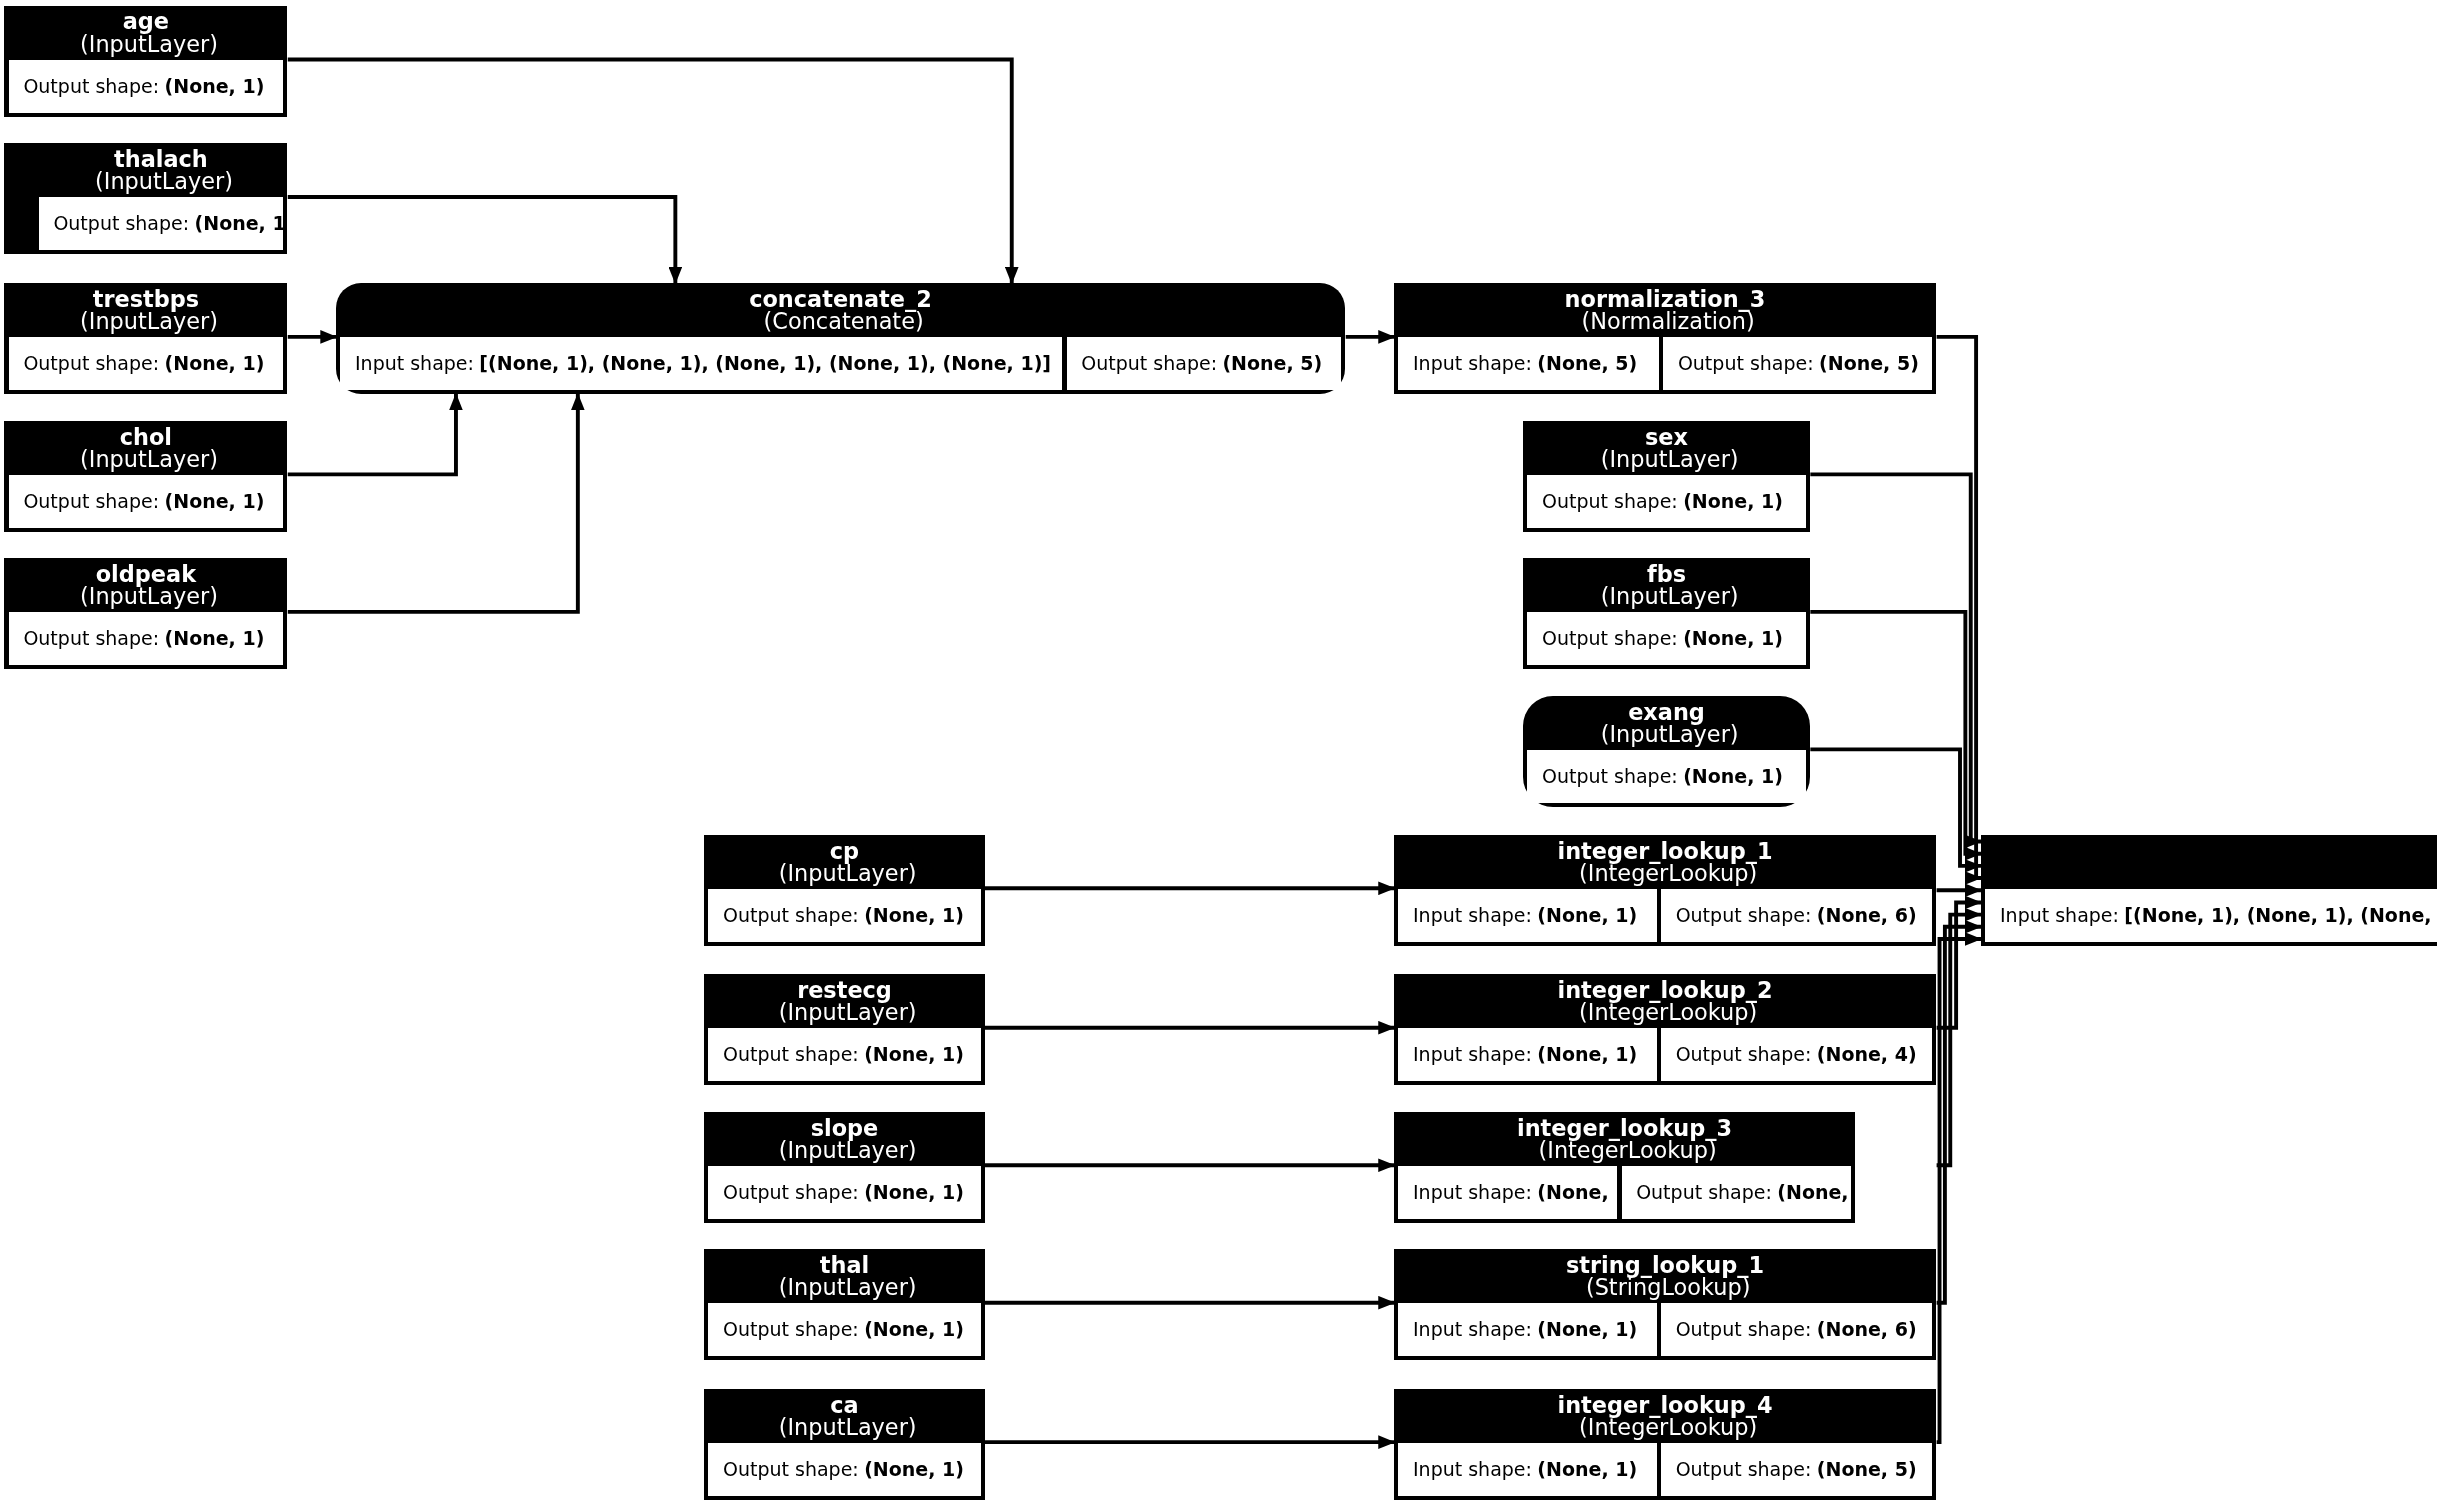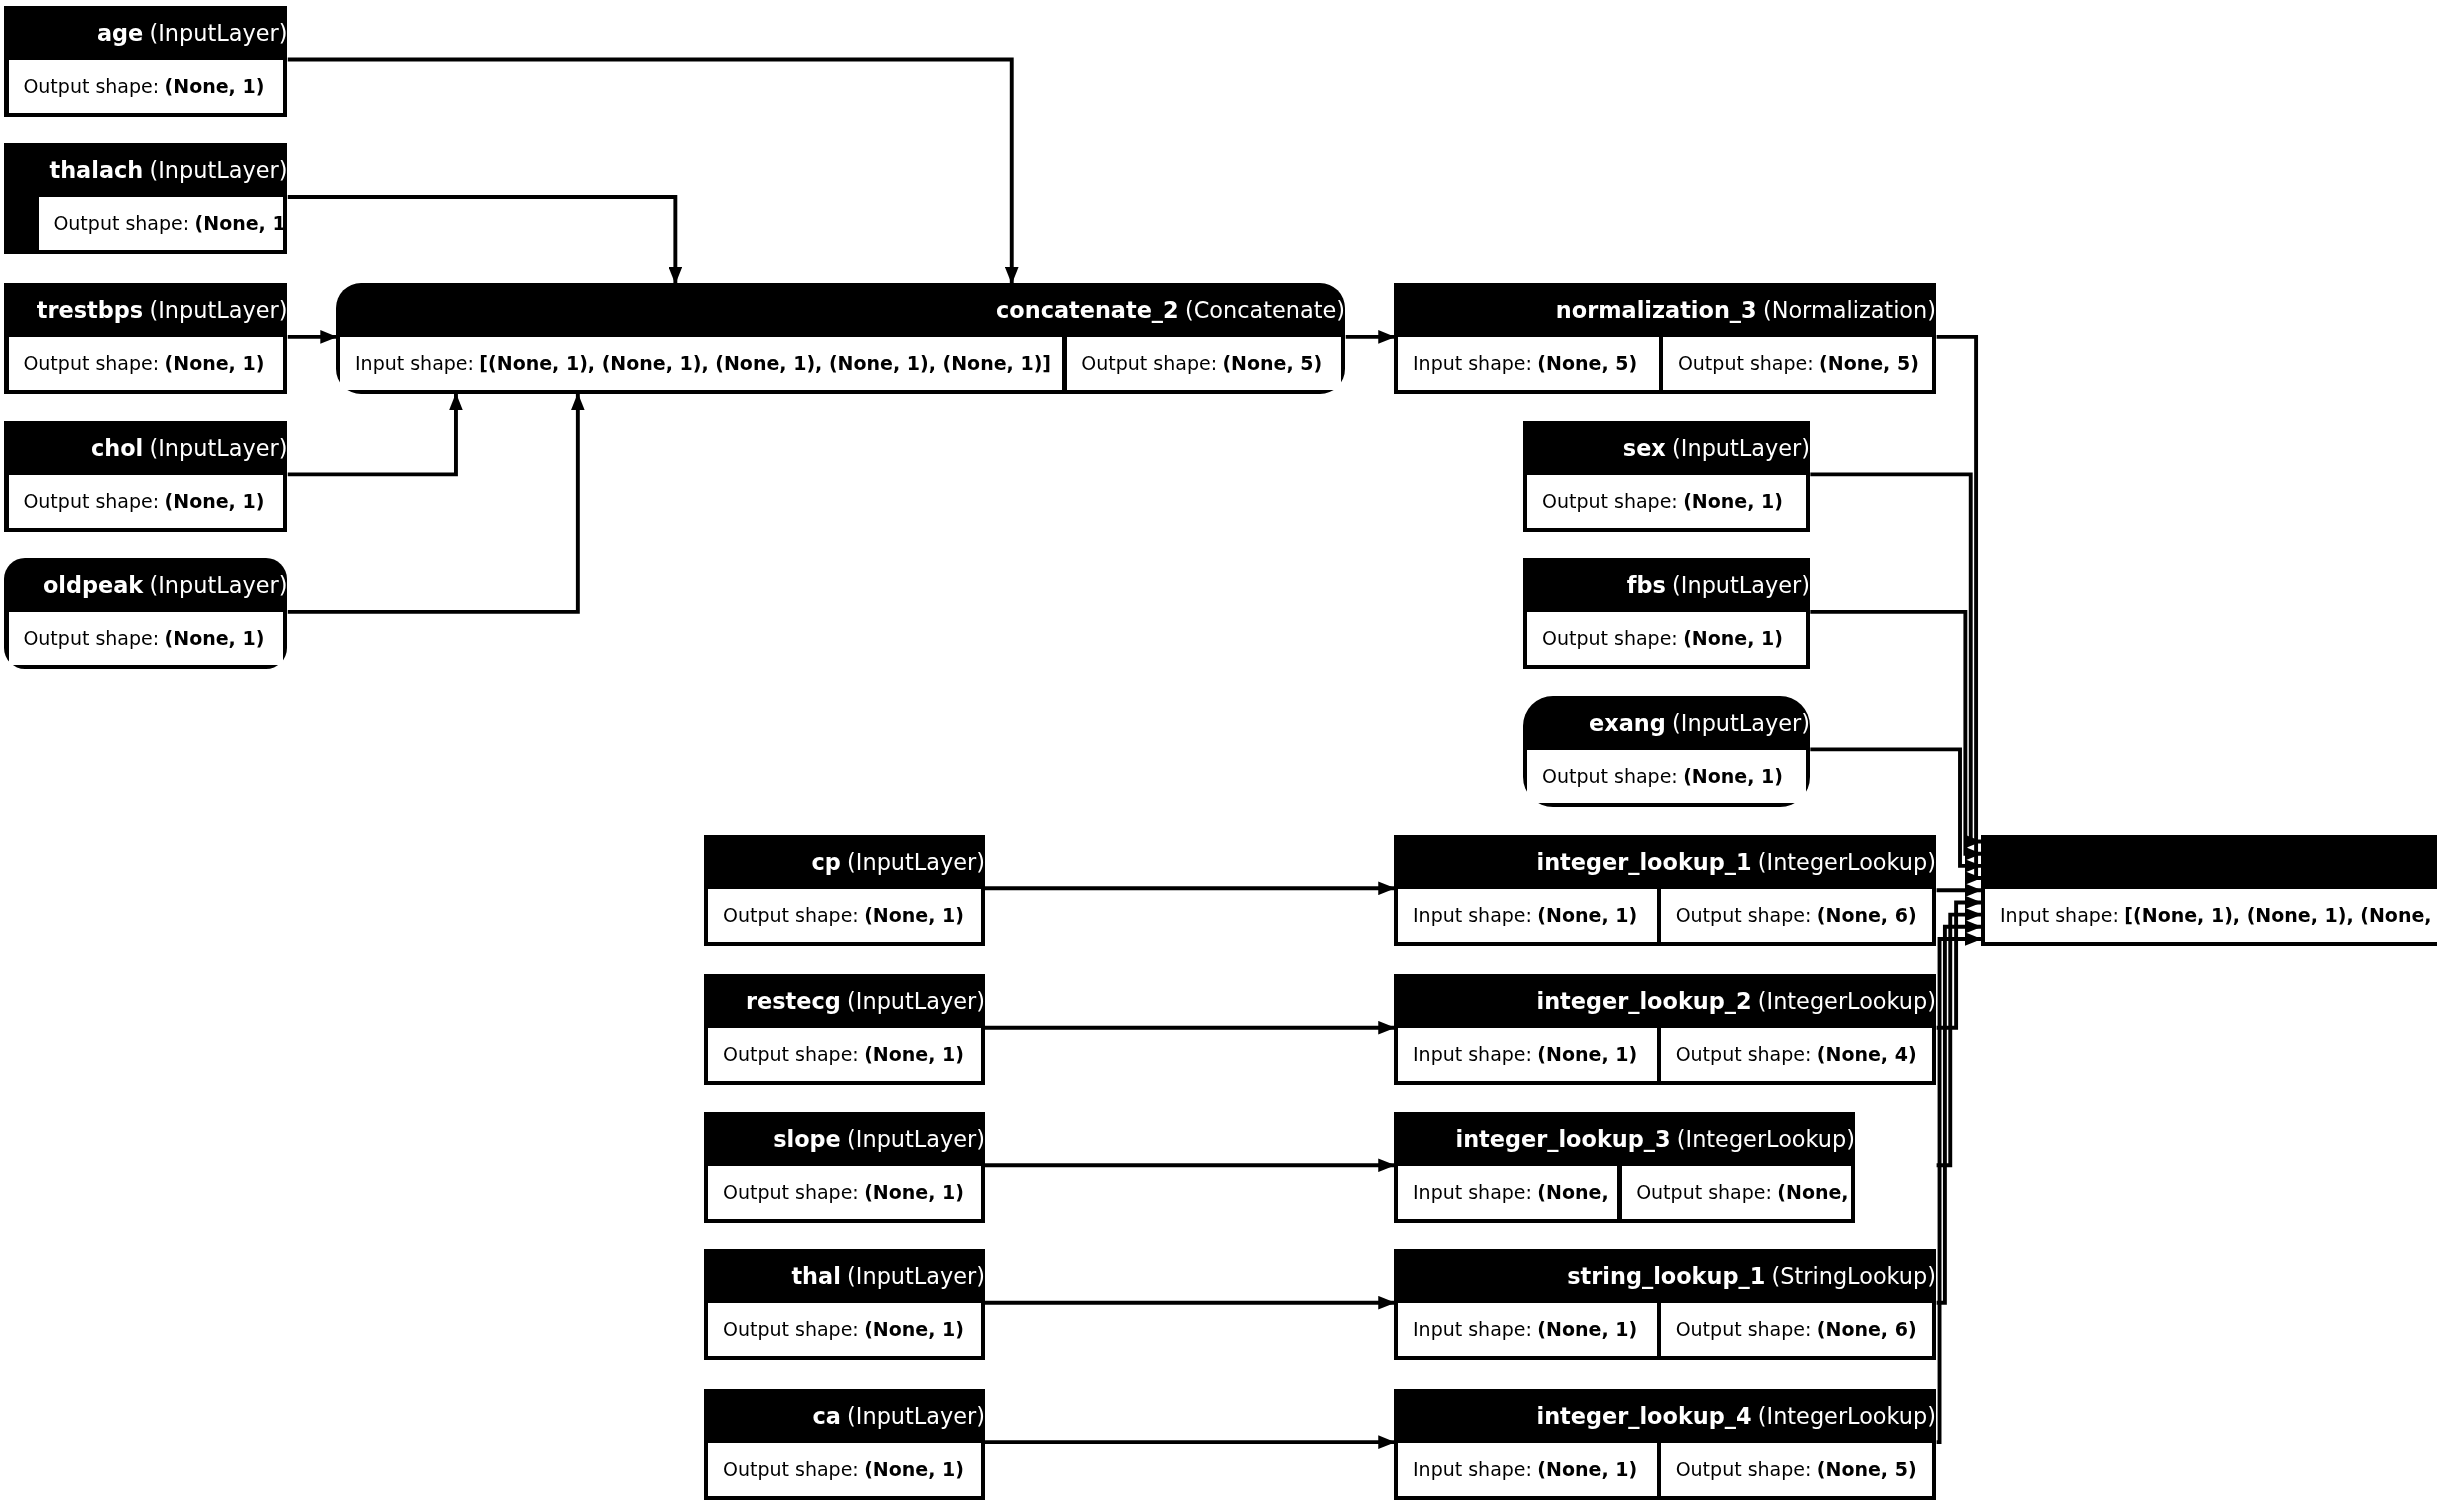--- a/index.html
+++ b/index.html
@@ -1,21 +1,21 @@
 <!DOCTYPE html>
 <html style="font-size:7.8px"><head>
 <meta charset="utf-8">
 <style>
   html,body{margin:0;padding:0;background:#ffffff;width:3471px;height:1506px;overflow:hidden;}
   #canvas{position:relative;width:3471px;height:1506px;background:#ffffff;
           font-family:"DejaVu Sans","Liberation Sans",sans-serif;}
   #edges{position:absolute;left:0;top:0;width:3471px;height:1506px;}
   .node{position:absolute;background:#000;color:#fff;box-sizing:border-box;height:111px;}
-  .title{height:54px;display:flex;align-items:center;justify-content:flex-end;
-         font-size:22.4px;white-space:nowrap;line-height:1;}
+  .title{height:54px;display:flex;align-items:center;justify-content:center;
+         font-size:22.4px;white-space:nowrap;line-height:1;flex-direction:column;}
   .title .nm{font-weight:bold;}
   .title .tp{margin-left:6.3px;font-weight:normal;}
   .cells{display:flex;gap:4.4px;height:57px;box-sizing:border-box;padding:0 4.4px 4.4px 4.4px;}
   .cell{background:#fff;color:#000;display:flex;align-items:center;
         font-size:19px;white-space:nowrap;padding-left:14.6px;box-sizing:border-box;
         overflow:hidden;line-height:1;}
   .cell .val{font-weight:bold;margin-left:5.4px;}
 </style>
 </head>
 <body>
@@ -95,21 +95,21 @@
         <span class="tp">(InputLayer)</span>
       </div>
     <div class="cells">
         <div class="cell" style="flex:1;">
           <span>Output shape:</span>
           <span class="val">(None, 1)</span>
         </div>
       </div>
   </div>
 
-  <div class="node" style="left:4.4px;top:558px;width:283px;border-radius:21px;">
+  <div class="node" style="left:4.4px;top:558px;width:283px;">
     <div class="title">
         <span class="nm">oldpeak</span>
         <span class="tp">(InputLayer)</span>
       </div>
     <div class="cells">
         <div class="cell" style="flex:1;">
           <span>Output shape:</span>
           <span class="val">(None, 1)</span>
         </div>
       </div>

